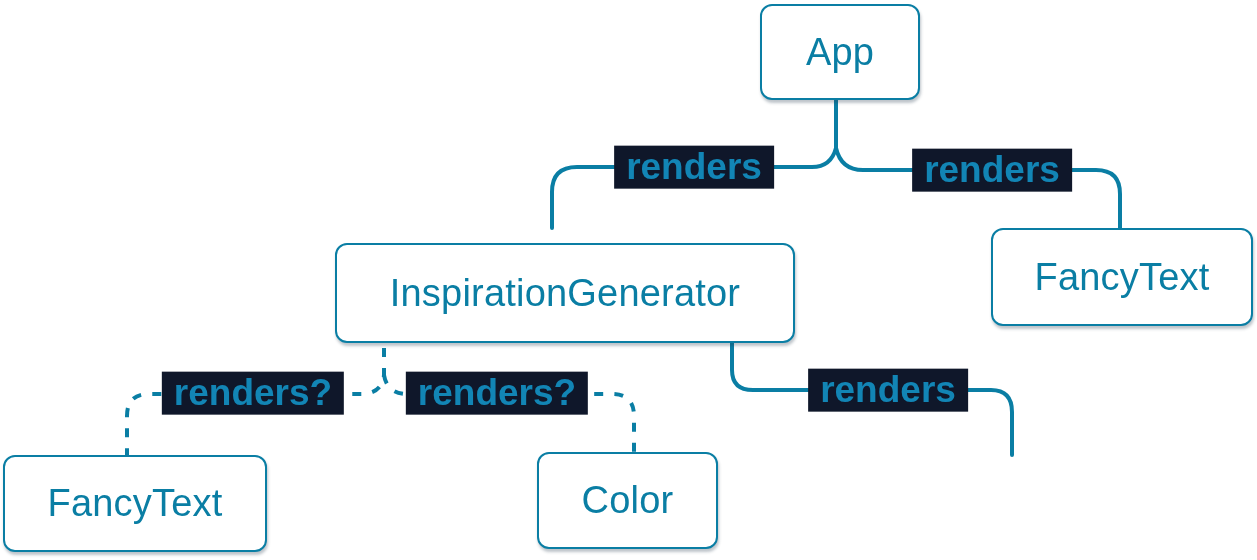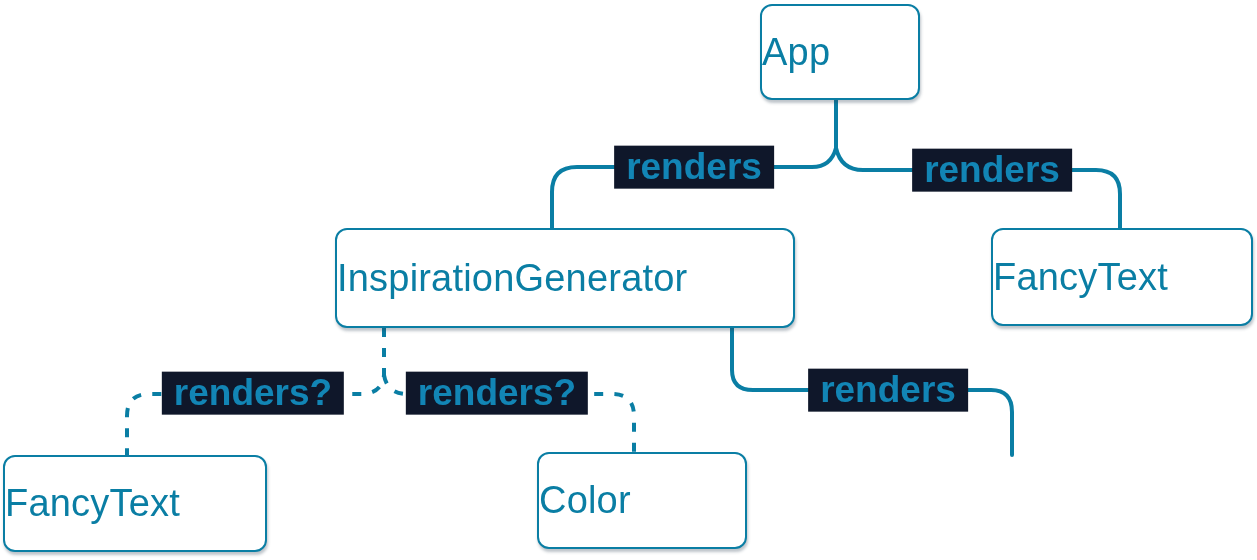--- a/index.html
+++ b/index.html
@@ -36,34 +36,34 @@
   .connectors path.dashed { stroke-dasharray: 9 11; stroke-linecap: butt; }
 
   .node {
     position: absolute;
     background: var(--node-fill);
     border: 2.5px solid var(--accent);
     border-radius: 12px;
     box-shadow: 1px 3px 3px rgba(40, 60, 80, 0.30);
     display: flex;
     align-items: center;
-    justify-content: flex-start;
+    justify-content: center;
     color: var(--node-text);
     font-size: 38px;
     font-weight: 500;
     letter-spacing: 0.2px;
     white-space: nowrap;
     z-index: 2;
   }
 
   .node-app                   { left: 760px; top: 4px;   width: 160px; height: 96px; }
-  .node-inspiration-generator { left: 335px; top: 228px; width: 460px; height: 100px; }
+  .node-inspiration-generator { left: 335px; top: 243px; width: 460px; height: 100px; }
   .node-fancy-text-top        { left: 991px; top: 228px; width: 262px; height: 98px; }
   .node-fancy-text-bottom     { left: 3px;   top: 455px; width: 264px; height: 97px; }
-  .node-color                 { left: 537px; top: 452px; width: 210px; height: 97px; }
+  .node-color                 { left: 537px; top: 452px; width: 181px; height: 97px; }
   .node-copyright             { left: 880px; top: 455px; width: 267px; height: 98px; }
 
   .edge-label {
     position: absolute;
     transform: translate(-50%, -50%);
     background: #0f172a;
     color: var(--edge-label);
     font-size: 37px;
     font-weight: 600;
     line-height: 1.1;

